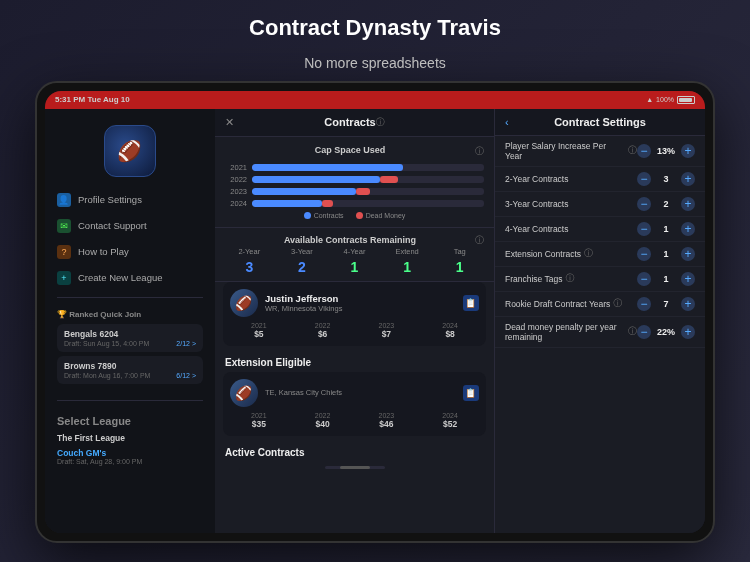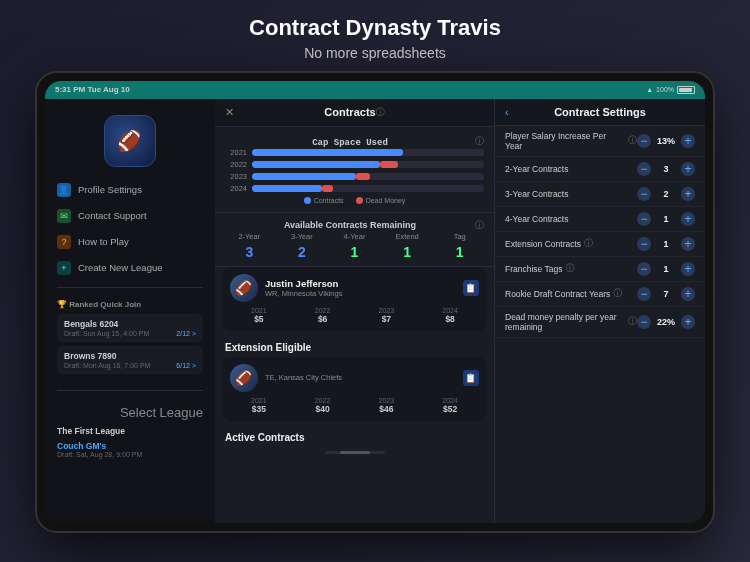--- a/index.html
+++ b/index.html
@@ -31,21 +31,21 @@
       font-weight: 800;
       text-align: center;
       line-height: 1.3;
     }
 
     .top-subtitle {
       color: #ccc;
       font-size: 14px;
       font-weight: 500;
       text-align: center;
-      margin-top: 2px;
+      margin-top: 12px;
     }
 
     
     .ipad {
       width: 680px;
       height: 462px;
       background: #111;
       border-radius: 22px;
       margin-top: 10px;
       padding: 8px;
@@ -60,21 +60,21 @@
       background: #1a1c24;
       border-radius: 16px;
       overflow: hidden;
       display: flex;
       flex-direction: column;
     }
 
     
     .status-bar {
       height: 18px;
-      background: #0f766e;
+      background: #b91c1c;
       display: flex;
       align-items: center;
       justify-content: space-between;
       padding: 0 10px;
       flex-shrink: 0;
     }
 
     .status-time {
       color: #ccc;
       font-size: 8px;
@@ -227,24 +227,23 @@
     }
 
     .ranked-item-count {
       color: #5af;
       font-size: 7px;
     }
 
     .select-league {
       padding: 4px 12px;
       color: #888;
-      font-size: 13px;
-      font-weight: 400;
+      font-size: 11px;
+      font-weight: 700;
       margin-top: 4px;
-      text-align: right;
     }
 
     .league-name {
       color: #ccc;
       font-size: 8.5px;
       padding: 2px 12px;
       font-weight: 600;
     }
 
     .couch-item {
@@ -312,22 +311,22 @@
 
     
     .cap-chart {
       padding: 8px 10px;
       border-bottom: 1px solid #2a2a3a;
     }
 
     .section-title-row {
       display: flex;
       justify-content: space-between;
-      align-items: flex-end;
-      font-family: Liberation Mono, monospace;
+      align-items: flex-start;
+      margin-bottom: 5px;
     }
 
     .section-title {
       color: #ccc;
       font-size: 9px;
       font-weight: 600;
       text-align: center;
       flex: 1;
     }
 

